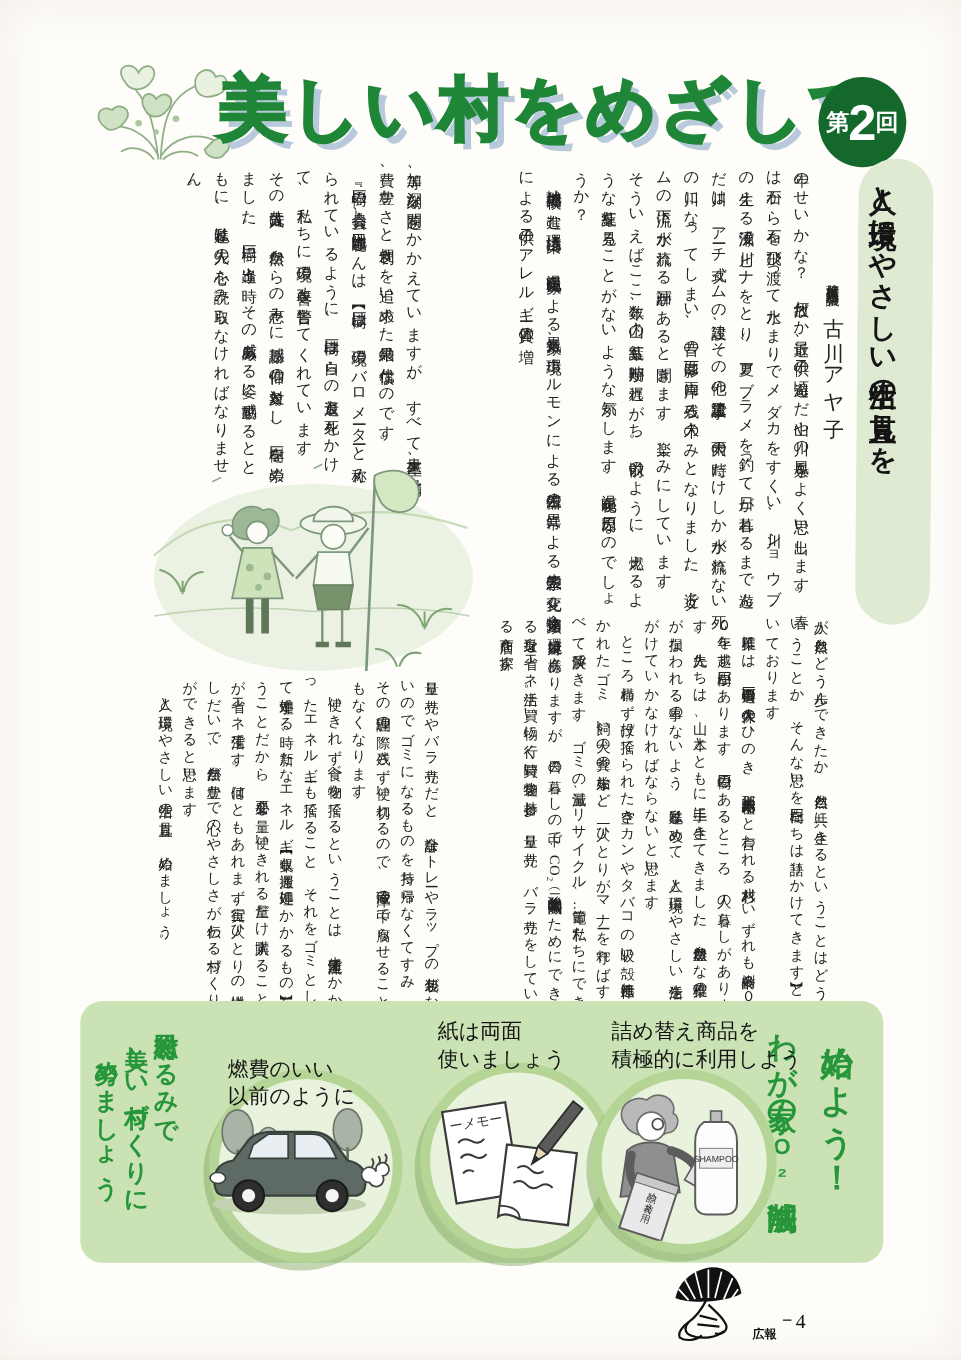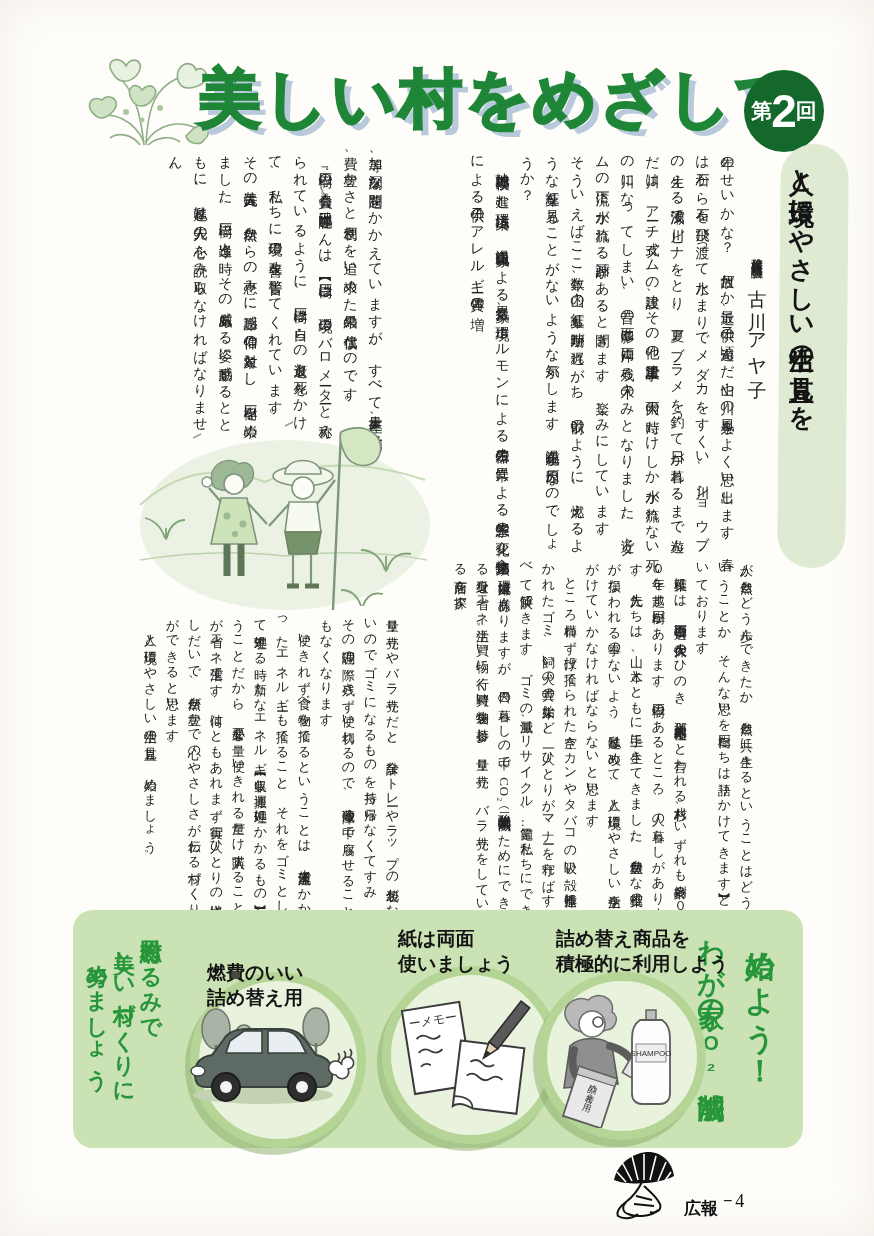--- a/index.html
+++ b/index.html
@@ -49,32 +49,32 @@
   .right-slogan{position:absolute;left:688px;top:920px;height:226px;color:#27963b;font-weight:800;}
   .right-slogan .col1{font-size:30px;line-height:52px;letter-spacing:2px;padding-top:8px;}
   .right-slogan .col2{font-size:27px;line-height:46px;letter-spacing:0;}
   .co2{text-orientation:upright;font-size:20px;letter-spacing:-2px;font-weight:800;}
 
   .tip-circle{position:absolute;border-radius:50%;background:#e9f2dc;border:9px solid #b5d596;
     box-shadow:-5px 7px 0 rgba(125,165,90,.45);}
   .c1{left:190px;top:972px;width:158px;height:158px;}
   .c2{left:382px;top:966px;width:160px;height:160px;}
   .c3{left:538px;top:972px;width:150px;height:150px;}
-  .tip-caption{position:absolute;font-size:19px;font-weight:700;color:#141414;line-height:25px;
+  .tip-caption{position:absolute;font-size:19px;font-weight:400;color:#141414;line-height:25px;
     white-space:pre-line;z-index:3;}
   .cap1{left:207px;top:960px;}
   .cap2{left:398px;top:926px;}
   .cap3{left:556px;top:926px;}
   .tip-art{position:absolute;z-index:2;}
   .a1{left:178px;top:995px;} .a2{left:392px;top:992px;} .a3{left:540px;top:988px;}
 
   
   .footer{position:absolute;left:612px;top:1150px;display:flex;align-items:flex-end;color:#111;}
   .footer .logo{margin-right:8px;}
-  .footer .pub-pre{font-size:17px;font-weight:800;}
+  .footer .pub-pre{font-size:11px;font-weight:800;}
   .footer .pub-name{font-size:42px;font-weight:800;letter-spacing:2px;line-height:1;padding-bottom:2px;
     font-family:"Liberation Sans",sans-serif;}
   .footer .sep{font-size:16px;padding:0 3px 10px 5px;}
   .footer .pnum{font-size:18px;font-family:"Liberation Serif",serif;padding-bottom:8px;}
 </style>
 </head>
 <body>
 
 <div class="page">
 
@@ -176,21 +176,21 @@
     <div class="col2">
       <span>わが家の</span><span class="co2">CO₂</span><span>削減法</span>
     </div>
   </div>
 
   <div class="tip-circle c1"></div>
   <div class="tip-circle c2"></div>
   <div class="tip-circle c3"></div>
 
   <div class="tip-caption cap1">燃費のいい
-詰め替え用</div>
+以前のように</div>
   <div class="tip-caption cap2">紙は両面
 使いましょう</div>
   <div class="tip-caption cap3">詰め替え商品を
 積極的に利用しよう</div>
 
   <svg class="tip-art a1" width="180" height="120" viewBox="0 0 180 120">
     <g>
       <ellipse cx="38" cy="34" rx="14" ry="20" fill="#a9b3a6" stroke="#6d756b" stroke-width="1.5"></ellipse>
       <line x1="38" y1="50" x2="38" y2="62" stroke="#6d756b" stroke-width="2.5"></line>
       <ellipse cx="66" cy="44" rx="10" ry="14" fill="#b6bfb2" stroke="#6d756b" stroke-width="1.5"></ellipse>

